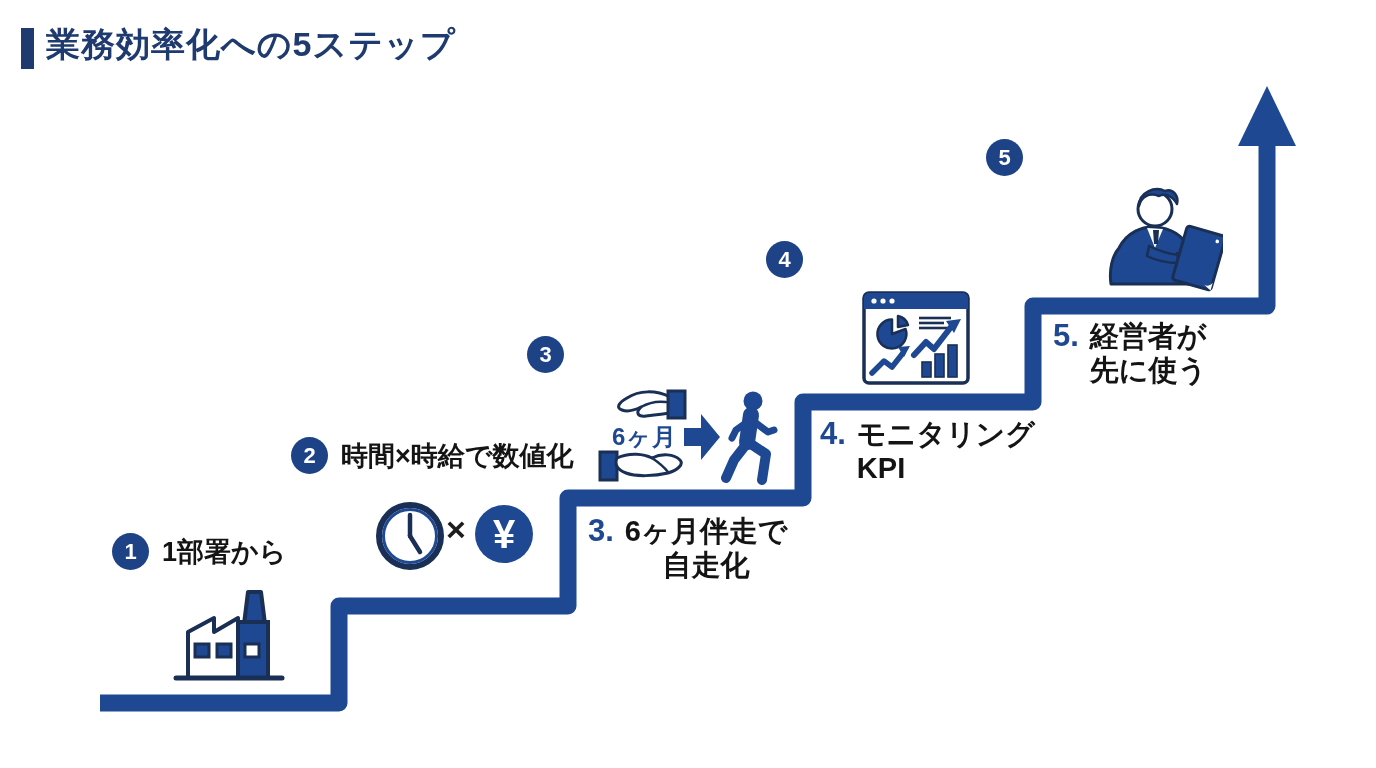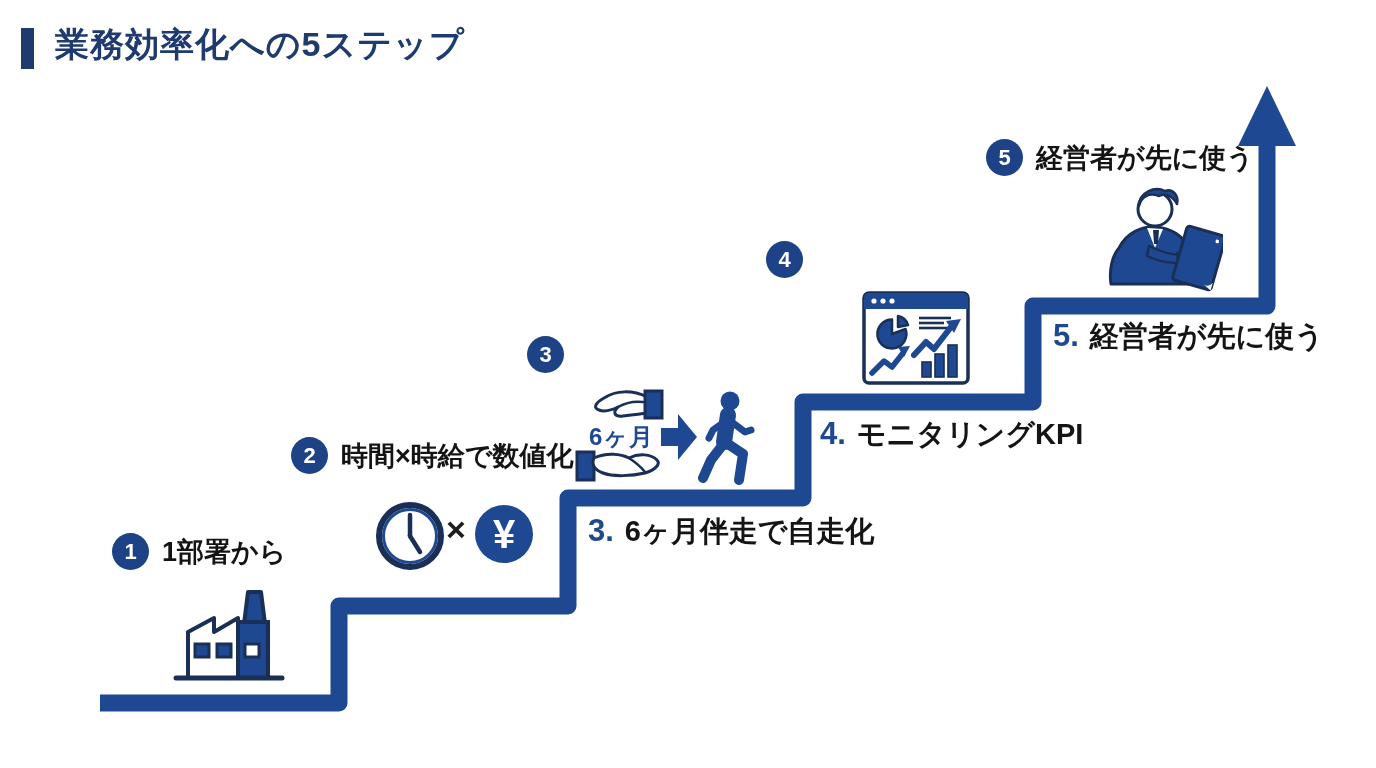--- a/index.html
+++ b/index.html
@@ -3,43 +3,43 @@
 <meta charset="utf-8">
 <style>
   html,body{margin:0;padding:0;background:#fff;}
   .canvas{
     position:relative;width:1376px;height:768px;background:#ffffff;overflow:hidden;
     font-family:"Liberation Sans","DejaVu Sans",sans-serif;
   }
   
   .accent-bar{position:absolute;left:21px;top:28px;width:13px;height:41px;background:#1e3a6e;}
   .page-title{
-    position:absolute;left:55px;top:22px;margin:0;
+    position:absolute;left:46px;top:22px;margin:0;
     font-size:34px;font-weight:bold;color:#1e3a6e;letter-spacing:1px;
   }
   
   .stairs-svg{position:absolute;left:0;top:0;}
   
   .step-heading{
     position:absolute;display:flex;align-items:center;gap:13px;
     font-size:27px;font-weight:bold;color:#141414;white-space:nowrap;
   }
   .badge{
     width:37px;height:37px;border-radius:50%;background:#1d4386;color:#ffffff;
     display:flex;align-items:center;justify-content:center;
     font-size:22px;font-weight:bold;flex:0 0 auto;
   }
   
   .stair-label{
     position:absolute;display:flex;gap:11px;align-items:flex-start;
     font-weight:bold;color:#141414;font-size:29px;line-height:1.18;white-space:nowrap;
   }
   .stair-label .num{color:#1e4891;font-size:31px;line-height:1.1;}
-  .stair-label .lines{display:flex;flex-direction:row;}
-  .stair-label.center-2nd .lines span:nth-child(2){}
+  .stair-label .lines{display:flex;flex-direction:column;}
+  .stair-label.center-2nd .lines span:nth-child(2){text-align:center;}
   
   .icon-abs{position:absolute;}
   .clock-yen{position:absolute;width:170px;height:78px;}
   .clock-yen .multiply{
     position:absolute;left:72px;top:12px;font-size:34px;font-weight:bold;color:#1d1d1d;
   }
   .hands-group{position:absolute;width:182px;height:102px;}
   .hands-group .months{
     position:absolute;left:14px;top:33px;font-size:24px;font-weight:bold;color:#1e4891;
     letter-spacing:1px;
@@ -86,21 +86,21 @@
     <span class="multiply">×</span>
     <svg style="position:absolute;left:100px;top:6px;" width="60" height="60" viewBox="0 0 60 60">
       <circle cx="30" cy="30" r="29" fill="#1e4891"></circle>
       <text x="30" y="44" text-anchor="middle" font-size="40" font-weight="bold" fill="#ffffff" font-family="'Liberation Sans','DejaVu Sans',sans-serif">¥</text>
     </svg>
   </div>
 
   <div class="step-heading" style="left:527px;top:336px;">
     <span class="badge">3</span>
   </div>
-  <div class="hands-group" style="left:575px;top:388px;">
+  <div class="hands-group" style="left:598px;top:388px;">
     <svg style="position:absolute;left:8px;top:0;" width="82" height="38" viewBox="0 0 82 38">
       <path d="M64,9 C50,2 33,2 21,10 C12,15 10,20 16,22 C21,24 29,22 35,19 C29,25 32,29 40,28 C49,27 58,26 64,25 Z" fill="#ffffff" stroke="#1a2f55" stroke-width="3" stroke-linejoin="round"></path>
       <path d="M35,19 C42,15 52,13 60,14" fill="none" stroke="#1a2f55" stroke-width="2.5" stroke-linecap="round"></path>
       <rect x="62" y="3" width="17" height="27" fill="#1e4891" stroke="#1a2f55" stroke-width="3"></rect>
     </svg>
     <span class="months">6ヶ月</span>
     <svg style="position:absolute;left:0;top:56px;" width="88" height="42" viewBox="0 0 88 42">
       <rect x="2" y="8" width="17" height="28" fill="#1e4891" stroke="#1a2f55" stroke-width="3"></rect>
       <path d="M19,14 C32,8 46,10 54,14 C64,9 76,10 82,16 C86,20 80,26 70,29 C57,32 38,33 28,29 C20,26 16,21 19,14 Z" fill="#ffffff" stroke="#1a2f55" stroke-width="3" stroke-linejoin="round"></path>
       <path d="M54,14 C60,18 66,23 70,28" fill="none" stroke="#1a2f55" stroke-width="2.5" stroke-linecap="round"></path>
@@ -150,21 +150,20 @@
   <div class="stair-label" style="left:820px;top:417px;">
     <span class="num">4.</span>
     <span class="lines">
       <span>モニタリング</span>
       <span>KPI</span>
     </span>
   </div>
 
   <div class="step-heading" style="left:986px;top:139px;">
     <span class="badge">5</span>
-    <span>経営者が先に使う</span>
   </div>
   <svg class="icon-abs" style="left:1093px;top:182px;" width="130" height="110" viewBox="0 0 130 110">
     <circle cx="62" cy="27" r="17" fill="#ffffff" stroke="#1a2f55" stroke-width="3"></circle>
     <path d="M46,24 C46,10 62,4 72,9 C80,6 86,14 84,22 C80,14 72,11 66,14 C56,10 48,15 46,24 Z" fill="#1e4891" stroke="#1a2f55" stroke-width="2.5" stroke-linejoin="round"></path>
     <path d="M26,66 C34,50 50,44 62,45 C78,46 90,54 96,66 L97,102 L18,102 C16,88 19,74 26,66 Z" fill="#1e4891" stroke="#1a2f55" stroke-width="3" stroke-linejoin="round"></path>
     <polygon points="54,46 70,47 62,66" fill="#ffffff"></polygon>
     <polygon points="60,48 66,48 65,62 61,62" fill="#1a2f55"></polygon>
     <path d="M56,64 C66,69 76,72 86,73 L86,81 C74,81 62,78 54,74 Z" fill="#1e4891" stroke="#1a2f55" stroke-width="2.5" stroke-linejoin="round"></path>
     <polygon points="84,71 102,74 85,81" fill="#ffffff" stroke="#1a2f55" stroke-width="2"></polygon>
     <g transform="rotate(16 106 76)">

